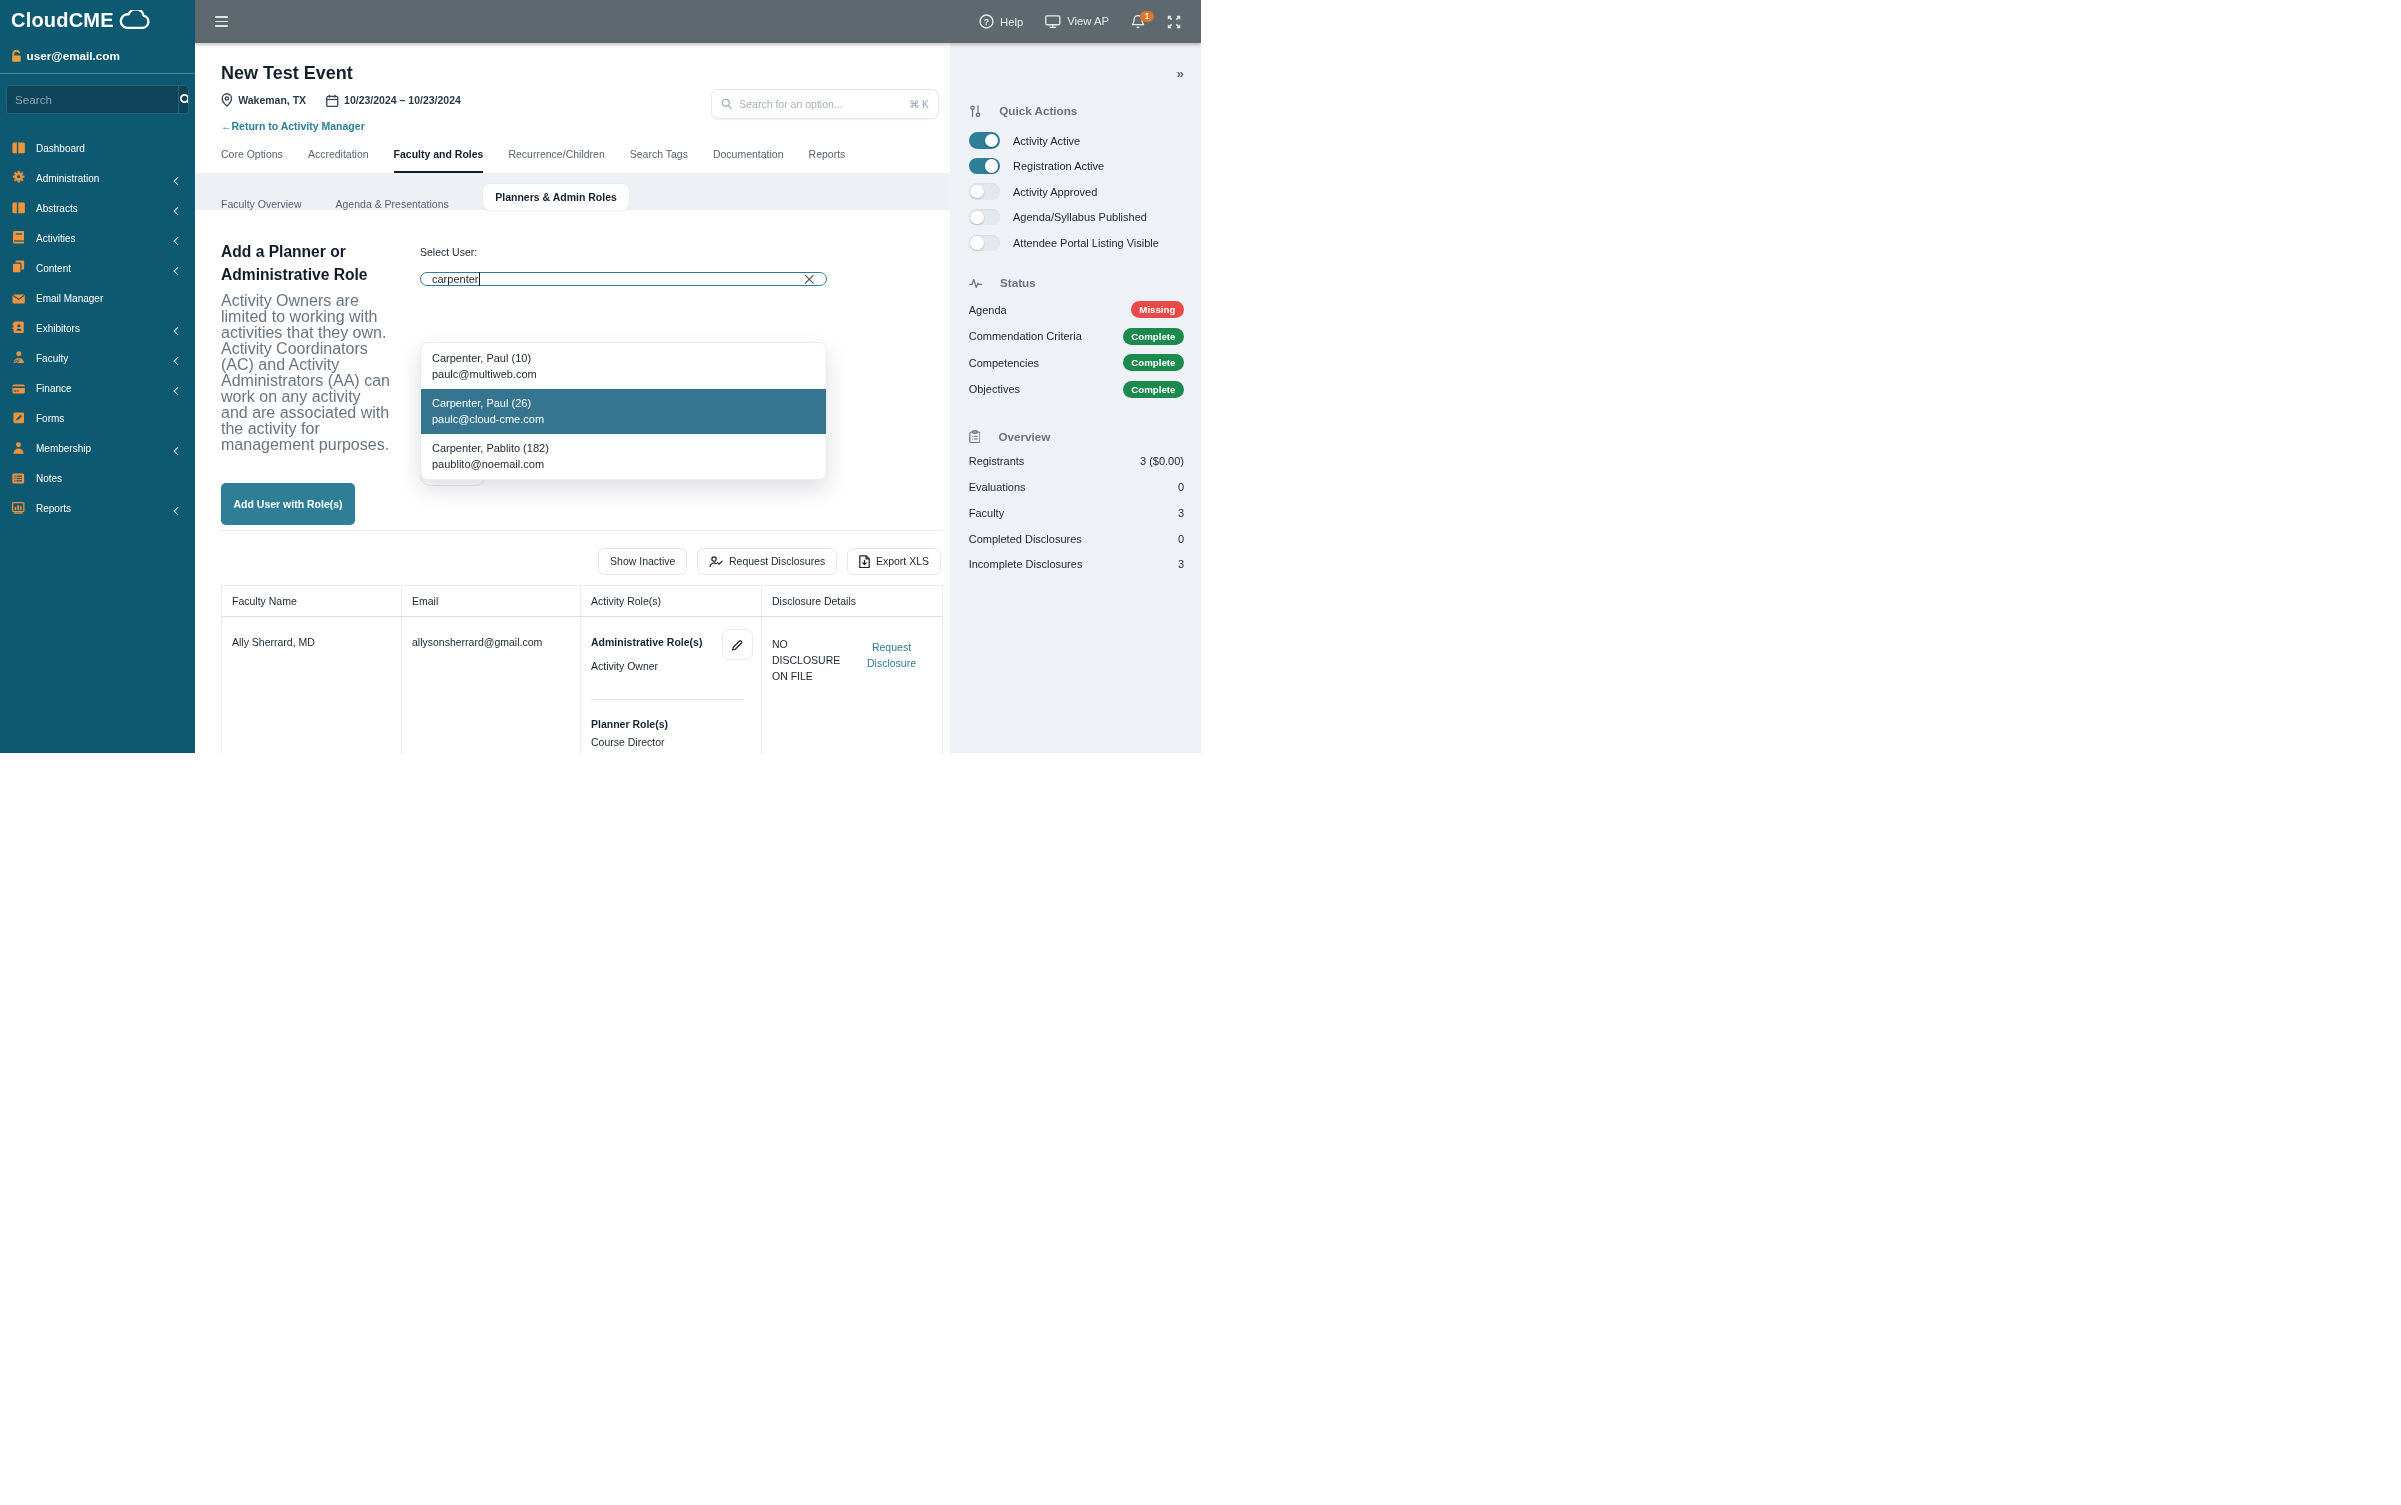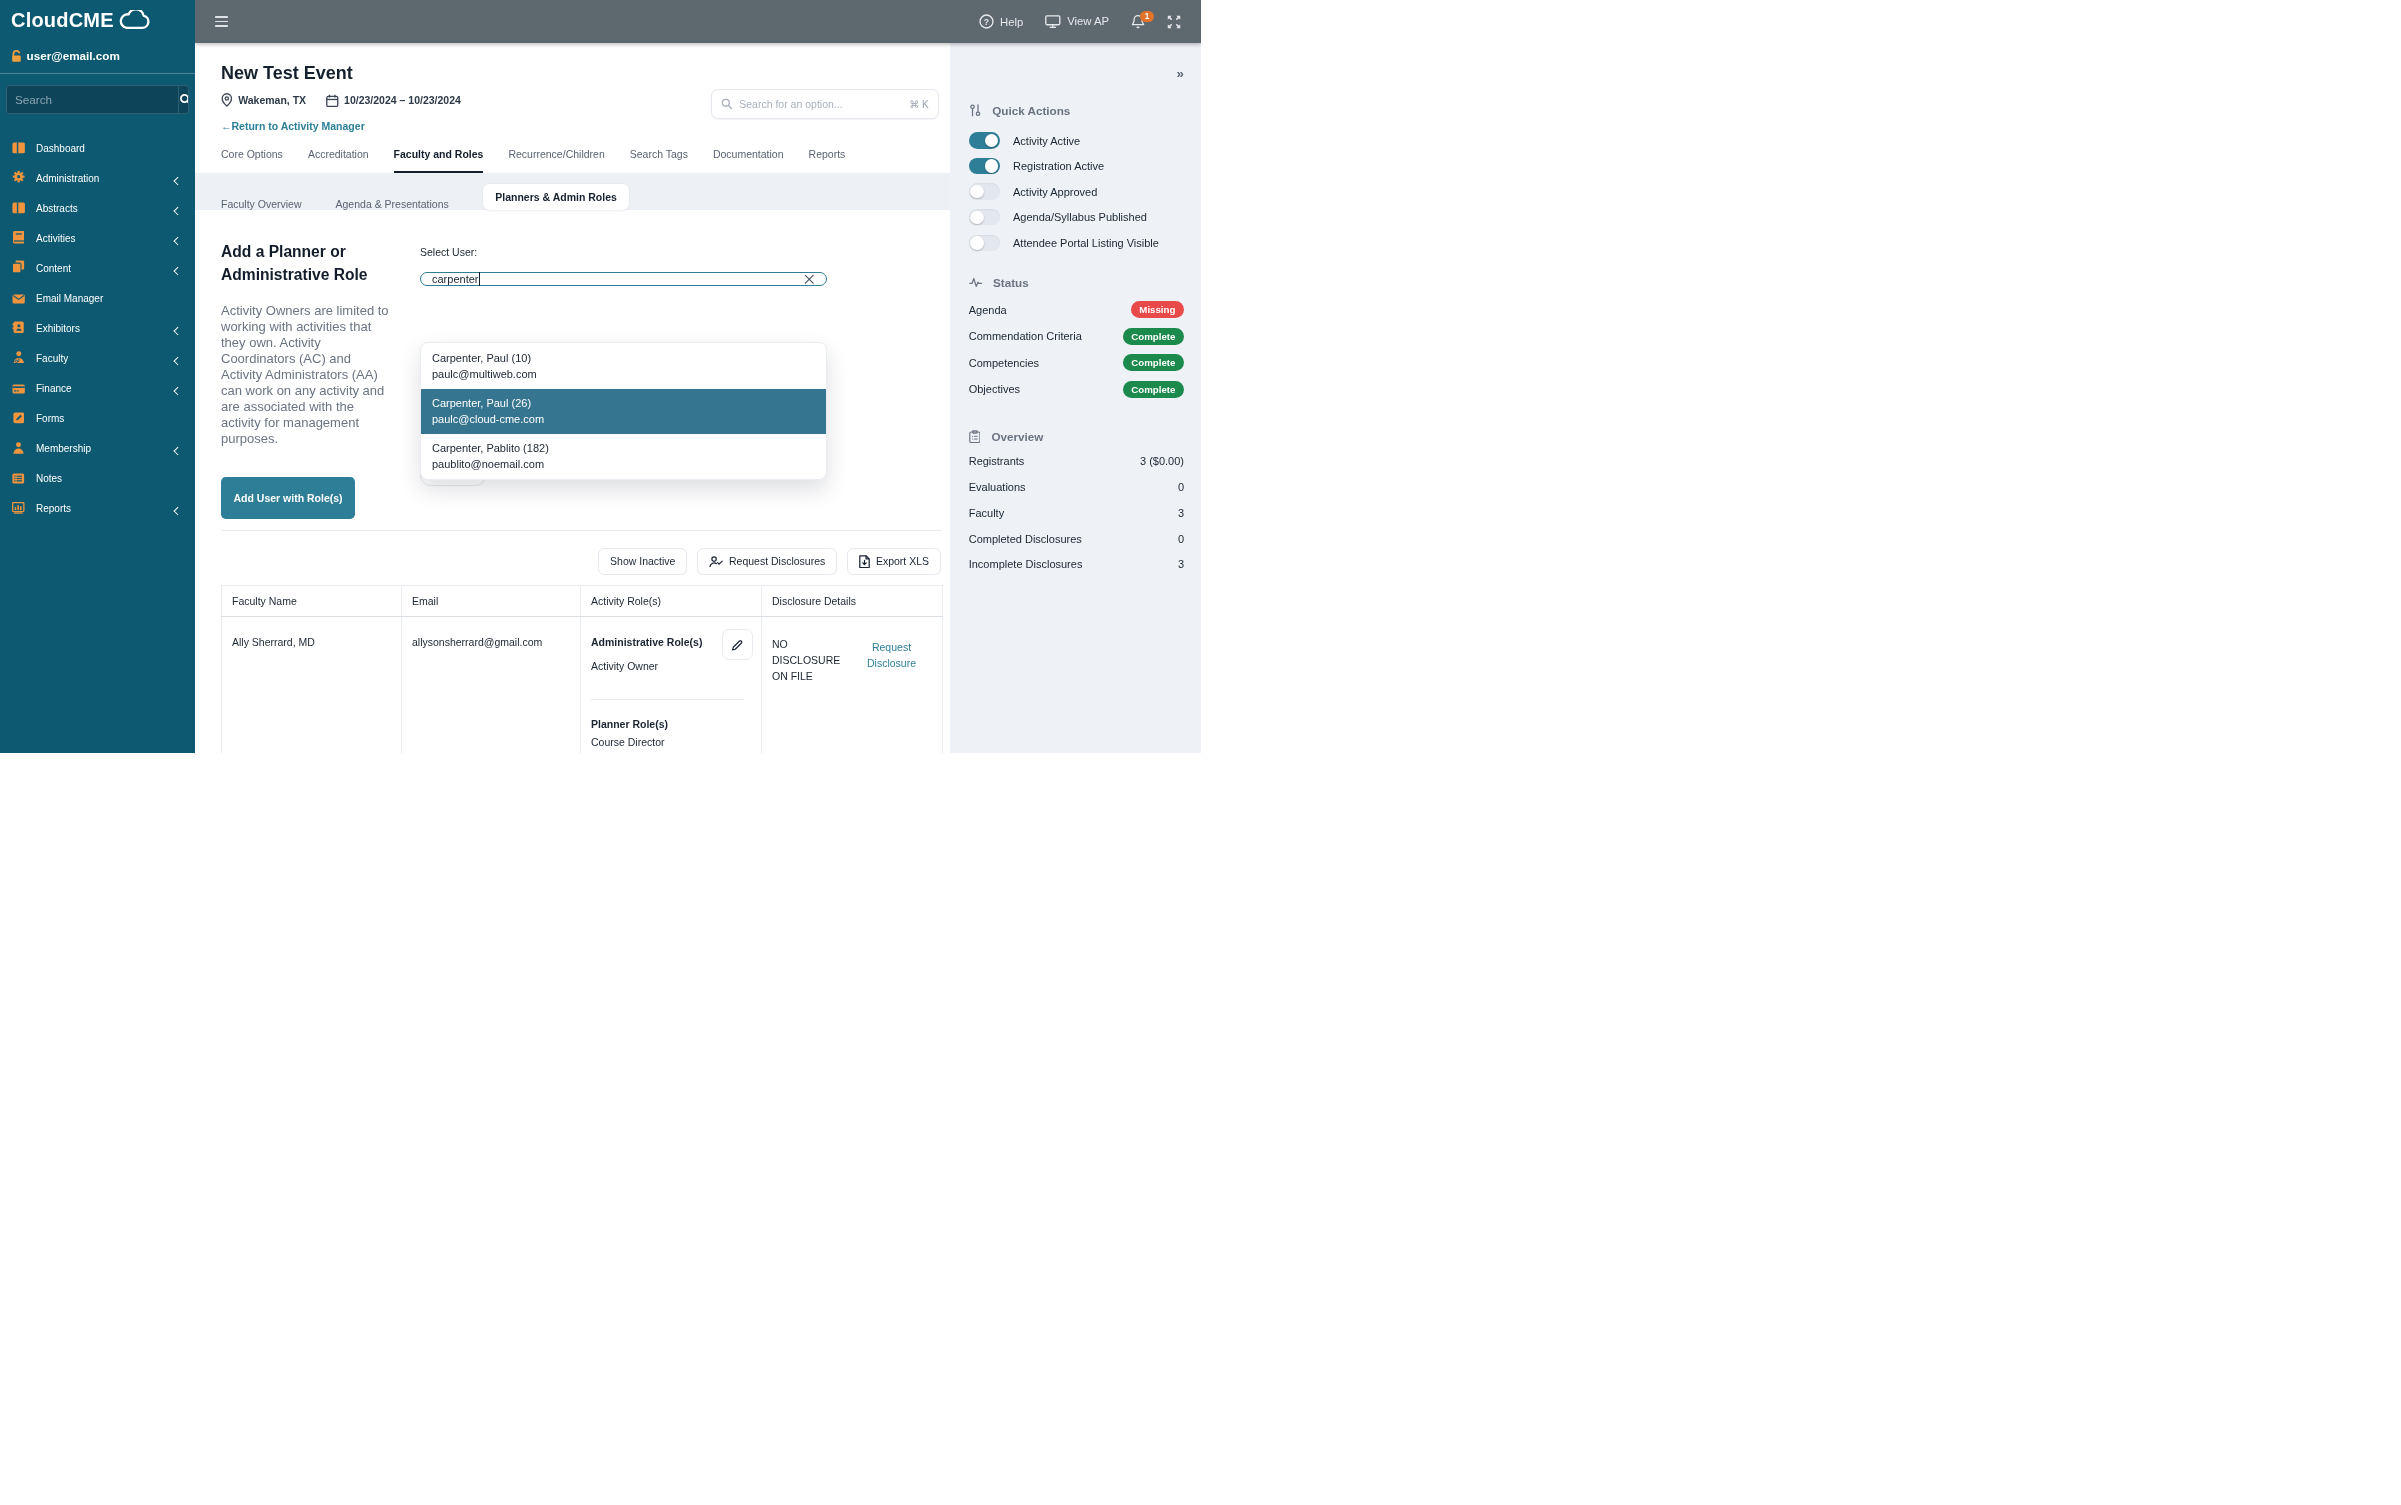--- a/index.html
+++ b/index.html
@@ -55,21 +55,21 @@
   .tabs{display:flex;gap:25px;margin:15.6px 0 0 26px;font-size:10.5px;color:var(--graytext)}
   .tab{padding-bottom:11px;cursor:pointer;border-bottom:2.7px solid transparent}
   .tab.active{color:#141e2c;font-weight:700;border-bottom-color:#141e2c}
   .subband{height:37px;background:var(--band);display:flex;align-items:flex-end;padding-left:26px;gap:34px;font-size:10.5px;color:var(--graytext)}
   .subtab{cursor:pointer}
   .subtab.active{background:#fff;color:#15202e;font-weight:700;border-radius:6.2px;padding:7px 12.5px;box-shadow:0 0.8px 2.3px rgba(16,24,40,.08)}
 
   .content{position:relative;height:515px}
   .add-planner{position:absolute;left:26px;top:31px;width:170px}
   .add-planner h2{font-size:15.6px;line-height:22.6px;font-weight:700;color:#131c2b}
-  .add-planner p{margin-top:16px;font-size:13px;line-height:16px;color:var(--muted)}
+  .add-planner p{margin-top:6px;font-size:16px;line-height:16px;color:var(--muted)}
   .add-btn{margin-top:30px;background:var(--teal-accent);color:#fff;border:none;border-radius:4.7px;height:42px;padding:0 12.5px;font-size:10.5px;font-weight:700;cursor:pointer;font-family:inherit}
 
   .select-col{position:absolute;left:225px;top:36px;width:407px}
   .select-label{font-size:10.5px;color:#1b2533}
   .user-input{position:relative;margin-top:13.3px;height:14px;border:1.6px solid var(--teal-accent);border-radius:7.8px;background:#fff;display:flex;align-items:center;padding:0 11px;z-index:6}
   .user-input .val{font-size:11px;color:#1b2533}
   .caret{display:inline-block;width:1.2px;height:14px;background:#10202e;margin-left:0.8px}
   .clear-x{margin-left:auto;cursor:pointer}
   .dropdown{position:absolute;left:0;top:96px;width:407px;background:#fff;border:0.8px solid #e9ecf1;border-radius:7.8px;box-shadow:0 9.4px 22px rgba(20,30,50,.14);overflow:hidden;z-index:5}
   .opt{padding:6.2px 11px;cursor:pointer}
@@ -96,21 +96,21 @@
   .role-sub{margin-top:12.5px}
   .role-div{border-top:0.8px solid #e6e9ed;margin:26.5px 0 0 0;width:153px}
   .planhead{font-weight:700;margin-top:18.7px}
   .disc-cell{display:flex;gap:11px}
   .disc-status{width:75px;line-height:16px}
   .disc-link{color:var(--link);width:67px;text-align:center;line-height:16.4px;margin-top:3.1px;cursor:pointer}
 
   
   .rightpanel{width:251px;min-width:251px;background:var(--panel);position:relative;padding:0 17px 0 18.7px;overflow:hidden}
   .collapse{position:absolute;top:23.4px;right:17px;color:#5b6575;font-size:13.3px;font-weight:700;cursor:pointer}
-  .sec-head{display:flex;align-items:center;gap:11px;font-size:11.7px;font-weight:700;color:#6b7383}
+  .sec-head{display:flex;align-items:flex-end;gap:18px;font-size:11.7px;font-weight:700;color:#6b7383}
   .qa-head{margin-top:61px}
   .toggles{margin-top:15px;display:flex;flex-direction:column;gap:8.6px}
   .trow{display:flex;align-items:center;gap:13.3px;height:17px;font-size:11px;color:#1b2533}
   .toggle{width:31px;height:16.4px;border-radius:8.6px;position:relative;cursor:pointer;flex:none}
   .toggle.on{background:var(--teal-accent)}
   .toggle.off{background:#e3e7ee;box-shadow:inset 0 0.8px 1.6px rgba(0,0,0,.06)}
   .knob{position:absolute;top:1.6px;width:13.3px;height:13.3px;border-radius:50%;background:#fff;box-shadow:0 0.8px 1.6px rgba(0,0,0,.25)}
   .toggle.on .knob{right:1.6px}.toggle.off .knob{left:1.6px}
   .status-head{margin-top:25px}
   .srows{margin-top:11px;display:flex;flex-direction:column;gap:7.8px}

